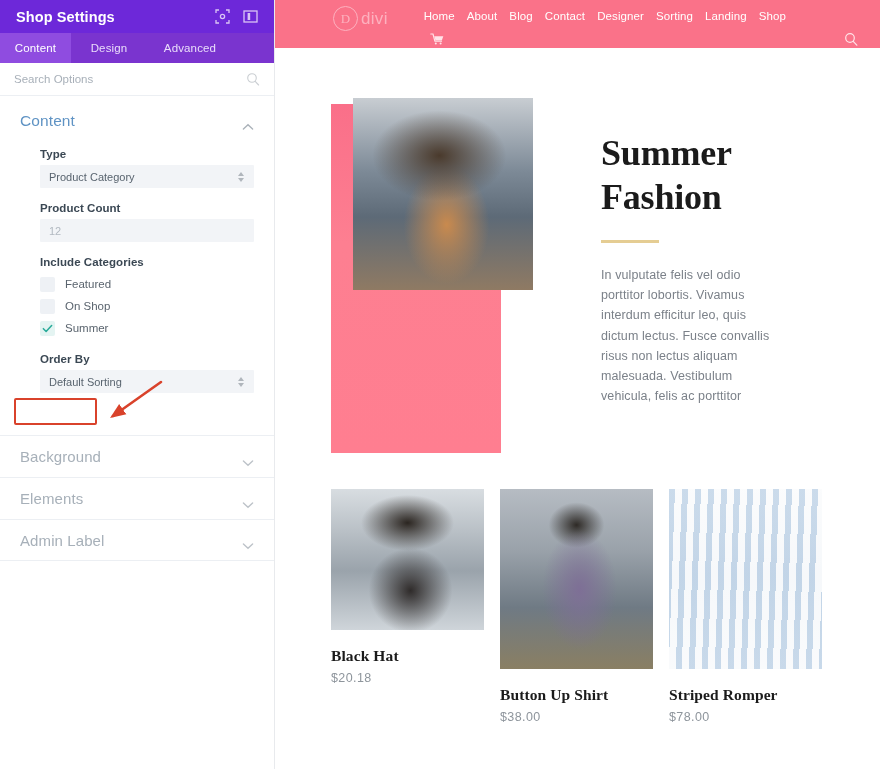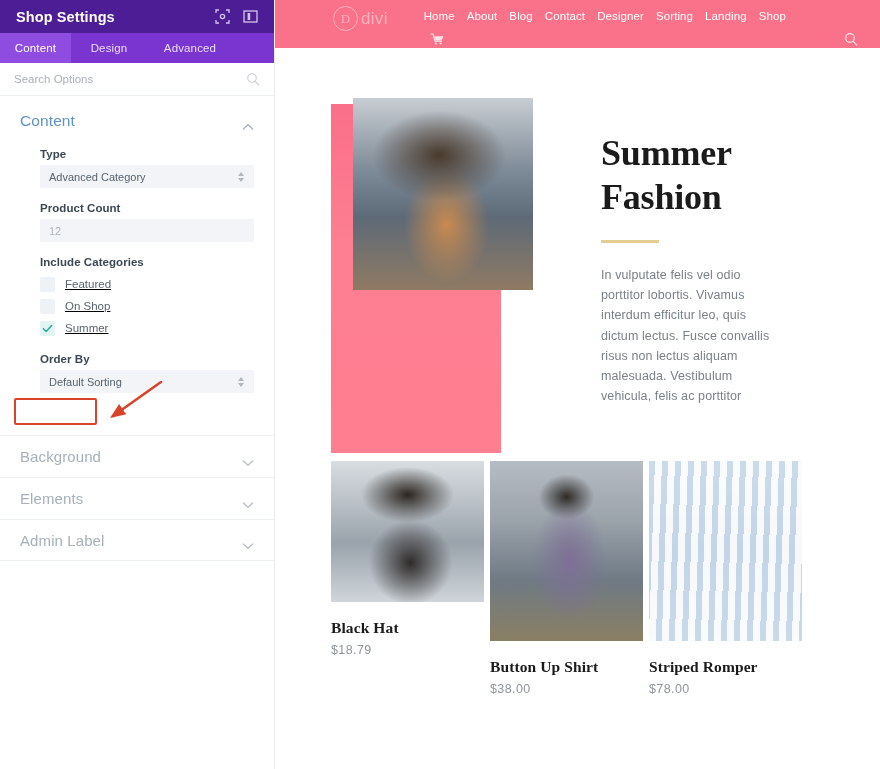--- a/index.html
+++ b/index.html
@@ -12,21 +12,21 @@
 
   
   .panel {
     width: 275px; height: 769px;
     background: #fff;
     border-right: 1px solid #e8eaed;
     display: flex; flex-direction: column;
     position: relative; z-index: 5;
   }
   .panel-header {
-    height: 33px; background: #4c1d95;
+    height: 33px; background: #6d28d9;
     display: flex; align-items: center;
     padding: 0 16px; flex: none;
   }
   .panel-title {
     color: #fff; font-size: 14.5px; font-weight: bold;
     letter-spacing: .1px; flex: 1;
   }
   .panel-hdr-icons { display: flex; gap: 13px; align-items: center; }
   .hdr-ico {
     width: 15px; height: 15px;
@@ -90,21 +90,21 @@
     width: 9px; height: 13px; display: flex;
     flex-direction: column; justify-content: center; gap: 2px; opacity: .55;
   }
   .spin i {
     display: block; width: 0; height: 0; margin: 0 auto;
     border-left: 3.5px solid transparent; border-right: 3.5px solid transparent;
   }
   .spin i.up { border-bottom: 4px solid #7b848d; }
   .spin i.dn { border-top: 4px solid #7b848d; }
 
-  .checkgroup { margin-top: 2px; text-decoration: underline; }
+  .checkgroup { margin-top: 2px; }
   .checkrow {
     display: flex; align-items: center;
     height: 22px; gap: 10px;
   }
   .cbox {
     width: 15px; height: 15px; background: #eef1f5;
     border-radius: 2px; flex: none;
     display: flex; align-items: center; justify-content: center;
   }
   .cbox.checked { background: #e4f4f2; }
@@ -187,22 +187,22 @@
   .hero-rule {
     width: 58px; height: 3px; background: #e5cd93;
     margin: 20px 0 22px 0;
   }
   .hero-p {
     font-size: 12.5px; color: #7b8189; line-height: 1.62;
     letter-spacing: .1px;
   }
 
   .shop-grid {
-    position: absolute; left: 0; top: 440px;
-    width: 600px; display: flex; padding-left: 56px; gap: 6px;
+    position: absolute; left: 0; top: 468px;
+    width: 600px; display: flex; padding-left: 56px; gap: 16px;
   }
   .prod { width: 153px; }
   .prod.p1 { margin-top: 21px; }
   .prod.p2 { margin-top: 21px; }
   .prod.p3 { margin-top: 21px; }
   .prod-img {
     width: 100%; overflow: hidden; position: relative;
     background: #eef0f2;
   }
   .prod.p1 .prod-img { height: 141px; }
@@ -292,21 +292,21 @@
           <span class="chev">
             <svg viewBox="0 0 12 8" width="12" height="8">
               <path d="M1.4 6L6 1.7 10.6 6" fill="none" stroke="#7f8a95" stroke-width="1.4" stroke-linecap="round"></path>
             </svg>
           </span>
         </div>
 
         <div class="field">
           <div class="field-label">Type</div>
           <div class="ctl">
-            <span class="ctl-val">Advanced Category</span>
+            <span class="ctl-val">Product Category</span>
             <span class="spin">
                 <i class="up"></i>
                 <i class="dn"></i>
               </span>
           </div>
         </div>
 
         <div class="field">
           <div class="field-label">Product Count</div>
           <div class="ctl">
@@ -445,21 +445,21 @@
         </div>
       </div>
     </div>
 
     <div class="shop-grid">
       <div class="prod p1">
         <div class="prod-img">
             <div class="ph ph-hat"></div>
           </div>
         <div class="prod-title">Black Hat</div>
-        <div class="prod-price">$18.79</div>
+        <div class="prod-price">$20.18</div>
       </div>
       <div class="prod p2">
         <div class="prod-img">
             <div class="ph ph-shirt"></div>
           </div>
         <div class="prod-title">Button Up Shirt</div>
         <div class="prod-price">$38.00</div>
       </div>
       <div class="prod p3">
         <div class="prod-img">

